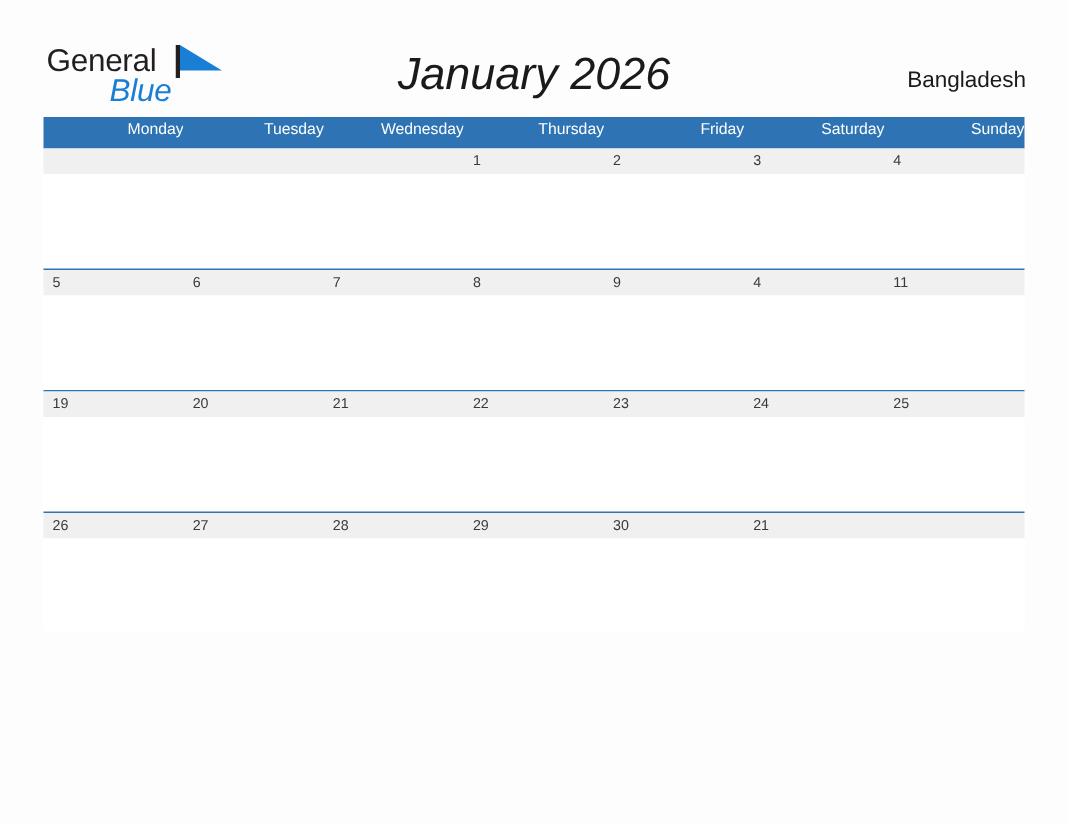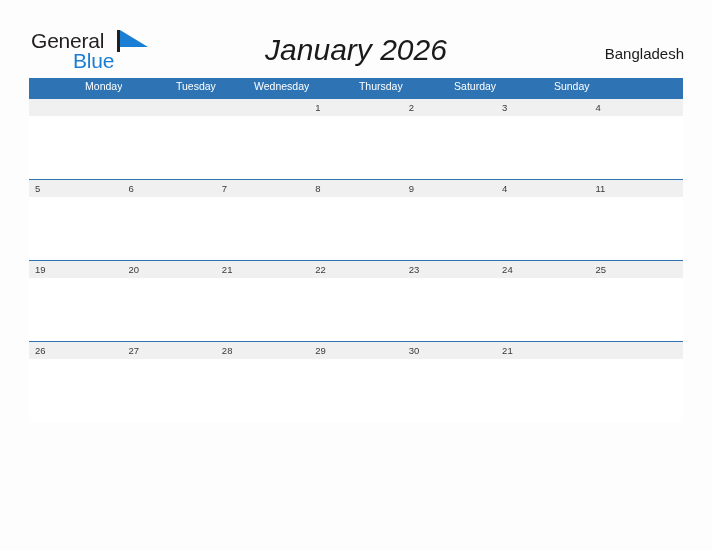--- a/index.html
+++ b/index.html
@@ -43,20 +43,21 @@
   }
   #brand-logo .logo-blue {
     position: absolute;
     left: 42px;
     top: 20px;
     font-size: 21px;
     color: #1a7fd4;
     letter-spacing: -0.2px;
     line-height: 21px;
     white-space: nowrap;
+    font-style: italic;
   }
   #brand-logo .logo-flag {
     position: absolute;
     left: 86px;
     top: 0px;
     width: 32px;
     height: 22px;
   }
 
   #calendar-title {
@@ -166,20 +167,21 @@
 
 </div>
 
 <div id="calendar-grid">
 
   <div class="weekday-header-row">
     <div class="weekday-cell">Monday</div>
     <div class="weekday-cell">Tuesday</div>
     <div class="weekday-cell">Wednesday</div>
     <div class="weekday-cell">Thursday</div>
+    <div class="weekday-cell">Friday</div>
     <div class="weekday-cell">Saturday</div>
     <div class="weekday-cell">Sunday</div>
   </div>
 
   <div class="week-row">
     <div class="daynum-band">
       <div class="day-cell empty"></div>
       <div class="day-cell empty"></div>
       <div class="day-cell empty"></div>
       <div class="day-cell">1</div>

